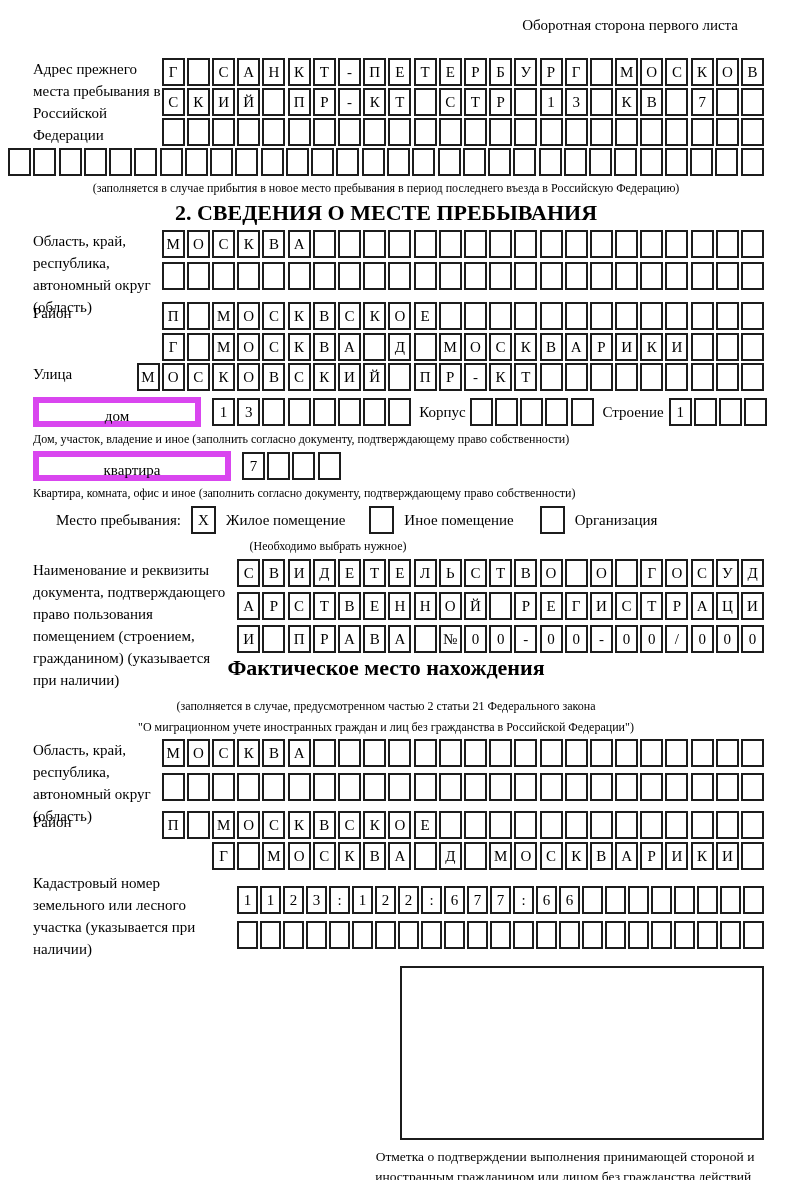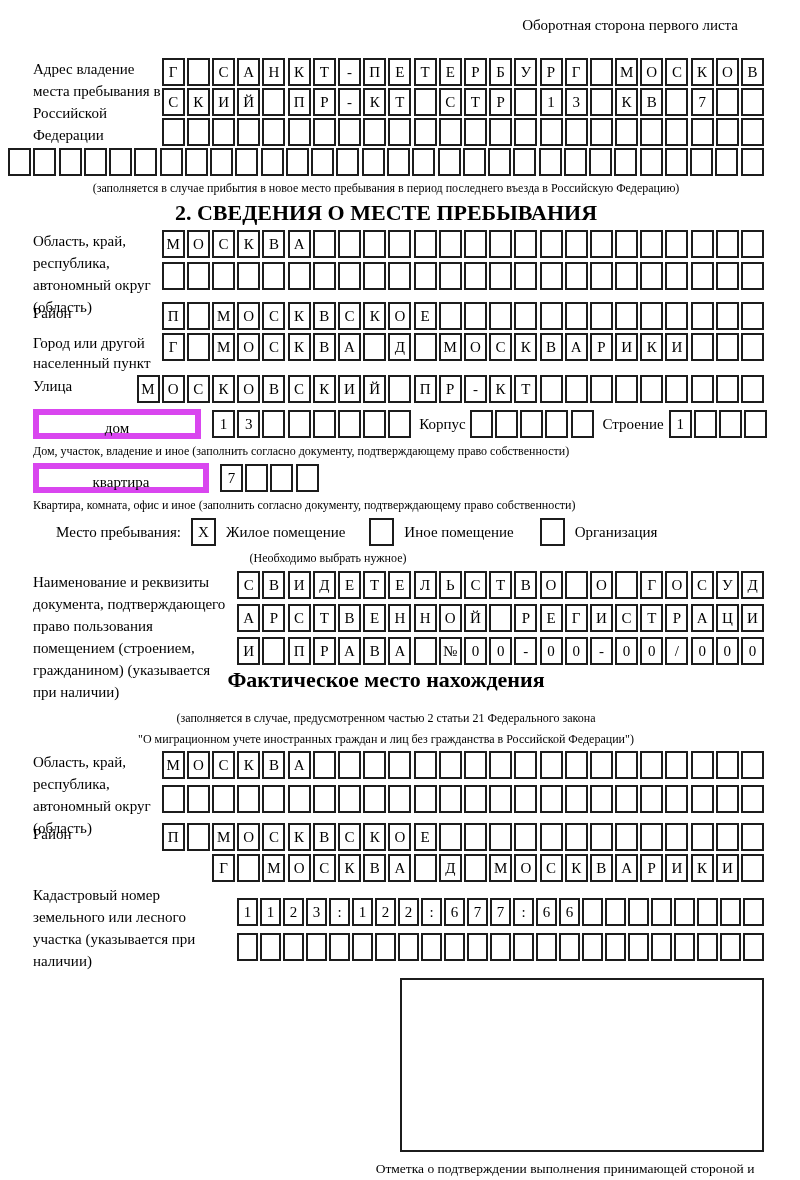--- a/index.html
+++ b/index.html
@@ -37,21 +37,21 @@
   .stamp-box{ box-sizing:border-box; width:364px; height:174px; border:2px solid #1c1c1c; }
   .stamp-cap{ width:398px; margin-left:auto; margin-top:7px; text-align:center; font-size:13.5px; line-height:19.5px; }
   .mt2{margin-top:2px}.mt3{margin-top:3px}.mt6{margin-top:6px}
 </style>
 </head>
 <body>
 
 <div class="corner">Оборотная сторона первого листа</div>
 
 <div class="frow">
-  <div class="lbl" style="width:140px">Адрес владение места пребывания в Российской Федерации</div>
+  <div class="lbl" style="width:140px">Адрес прежнего места пребывания в Российской Федерации</div>
   <div class="cellcol">
     <div class="cells">
         <span class="cell">Г</span>
         <span class="cell"></span>
         <span class="cell">С</span>
         <span class="cell">А</span>
         <span class="cell">Н</span>
         <span class="cell">К</span>
         <span class="cell">Т</span>
         <span class="cell">-</span>
@@ -244,21 +244,20 @@
       <span class="cell"></span>
       <span class="cell"></span>
       <span class="cell"></span>
       <span class="cell"></span>
       <span class="cell"></span>
       <span class="cell"></span>
     </div>
 </div>
 
 <div class="frow mt3">
-  <div class="lbl" style="width:142px;line-height:20px">Город или другой населенный пункт</div>
   <div class="cells">
       <span class="cell">Г</span>
       <span class="cell"></span>
       <span class="cell">М</span>
       <span class="cell">О</span>
       <span class="cell">С</span>
       <span class="cell">К</span>
       <span class="cell">В</span>
       <span class="cell">А</span>
       <span class="cell"></span>
@@ -335,21 +334,21 @@
   <div class="cells" style="margin-left:5px">
       <span class="cell">1</span>
       <span class="cell"></span>
       <span class="cell"></span>
       <span class="cell"></span>
     </div>
 </div>
 <div class="note" style="text-align:left;margin-left:25px">Дом, участок, владение и иное (заполнить согласно документу, подтверждающему право собственности)</div>
 
 <div class="frow mt2" style="align-items:center">
-  <div class="bigbox lbl" style="width:176px">квартира</div>
+  <div class="bigbox lbl" style="width:198px">квартира</div>
   <div class="cells" style="margin-left:11px">
       <span class="cell">7</span>
       <span class="cell"></span>
       <span class="cell"></span>
       <span class="cell"></span>
     </div>
 </div>
 <div class="note" style="text-align:left;margin-left:25px">Квартира, комната, офис и иное (заполнить согласно документу, подтверждающему право собственности)</div>
 
 <div class="chkrow lbl">

